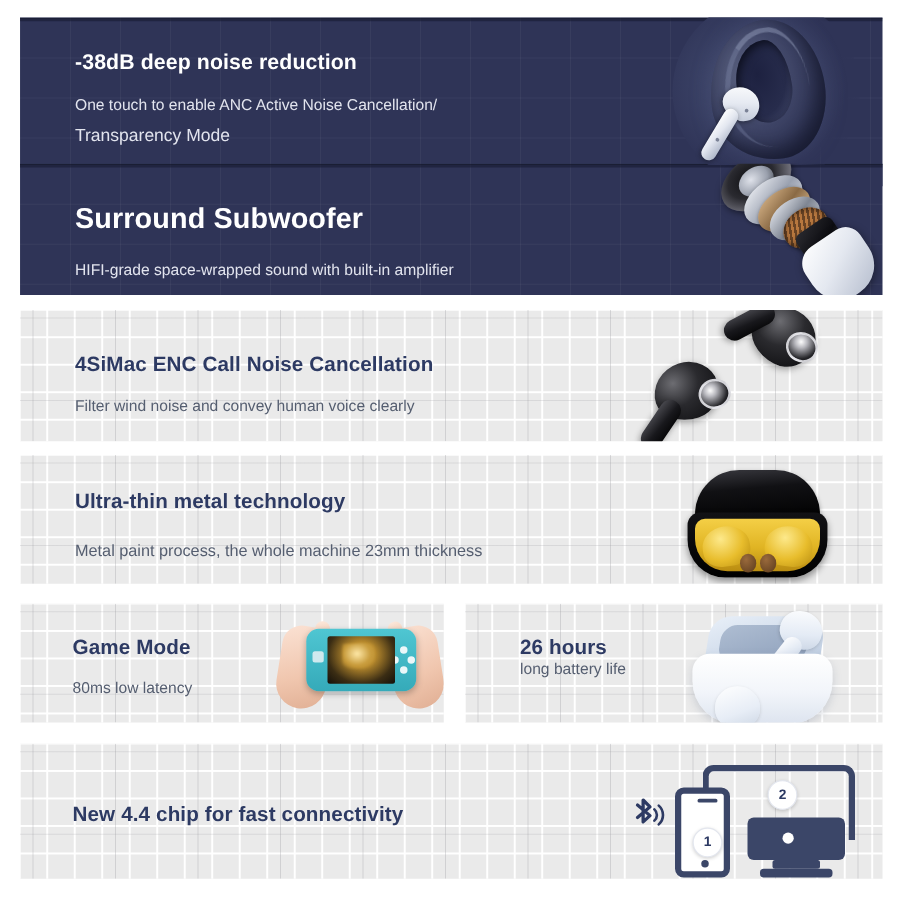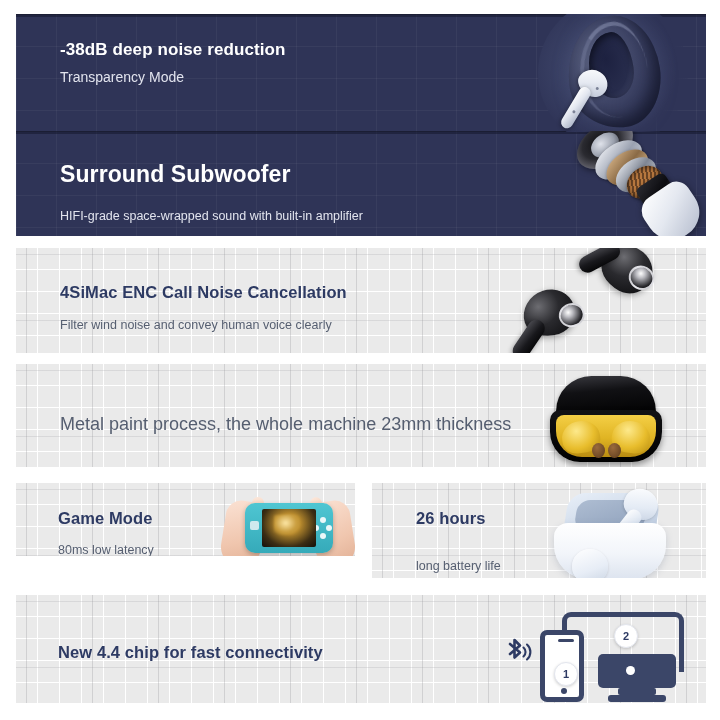--- a/index.html
+++ b/index.html
@@ -299,20 +299,21 @@
       </div>
       <div class="bud">
         <div class="bud-head"></div>
         <div class="bud-stem"></div>
         <div class="bud-dot1"></div>
         <div class="bud-dot2"></div>
       </div>
     </div>
     <div class="txtwrap" style="left:44px;top:26px;">
       <p class="title" style="font-size:17px;">-38dB deep noise reduction</p>
+      <p class="subtitle" style="font-size:12.5px;margin-top:17px;">One touch to enable ANC Active Noise Cancellation/</p>
       <p class="subtitle" style="font-size:14px;margin-top:9px;">Transparency Mode</p>
     </div>
   </div>
 
   <div class="panel dark" style="left:16px;top:131px;width:690px;height:105px;">
     <div class="art drv-scene">
       <div class="drv">
         <div class="cone">
             <div class="cone-hole"></div>
           </div>
@@ -355,25 +356,26 @@
       <div class="case-body">
         <div class="case-inner">
           <div class="ybud l"></div>
           <div class="ybud r"></div>
           <div class="ytip l"></div>
           <div class="ytip r"></div>
         </div>
       </div>
     </div>
     <div class="txtwrap" style="left:44px;top:28px;">
-      <p class="subtitle" style="font-size:18px;margin-top:22px;">Metal paint process, the whole machine 23mm thickness</p>
-    </div>
-  </div>
-
-  <div class="panel light" style="left:16px;top:483px;width:339px;height:73px;">
+      <p class="title" style="font-size:16.5px;">Ultra-thin metal technology</p>
+      <p class="subtitle" style="font-size:13px;margin-top:22px;">Metal paint process, the whole machine 23mm thickness</p>
+    </div>
+  </div>
+
+  <div class="panel light" style="left:16px;top:483px;width:339px;height:95px;">
     <div class="art console">
       <div class="hand l">
           <div class="finger" style="left:24px;top:-6px;"></div>
         </div>
       <div class="hand r">
           <div class="finger" style="left:2px;top:-6px;"></div>
         </div>
       <div class="device">
         <div class="dpad"></div>
         <div class="abtn" style="right:7px;top:14px;"></div>
@@ -395,21 +397,21 @@
           <div class="wcase-slot"></div>
         </div>
       <div class="wbud2"></div>
       <div class="wcase-body">
         <div class="wbud"></div>
 
       </div>
     </div>
     <div class="txtwrap" style="left:44px;top:26px;">
       <p class="title" style="font-size:16.5px;">26 hours</p>
-      <p class="subtitle" style="font-size:12.5px;margin-top:31px;">long battery life</p>
+      <p class="subtitle" style="font-size:12.5px;margin-top:0;">long battery life</p>
     </div>
   </div>
 
   <div class="panel light" style="left:16px;top:595px;width:690px;height:108px;">
     <div class="txtwrap" style="left:42px;top:48px;">
       <p class="title" style="font-size:16.5px;">New 4.4 chip for fast connectivity</p>
     </div>
   </div>
 
   <div class="bt-icon">

